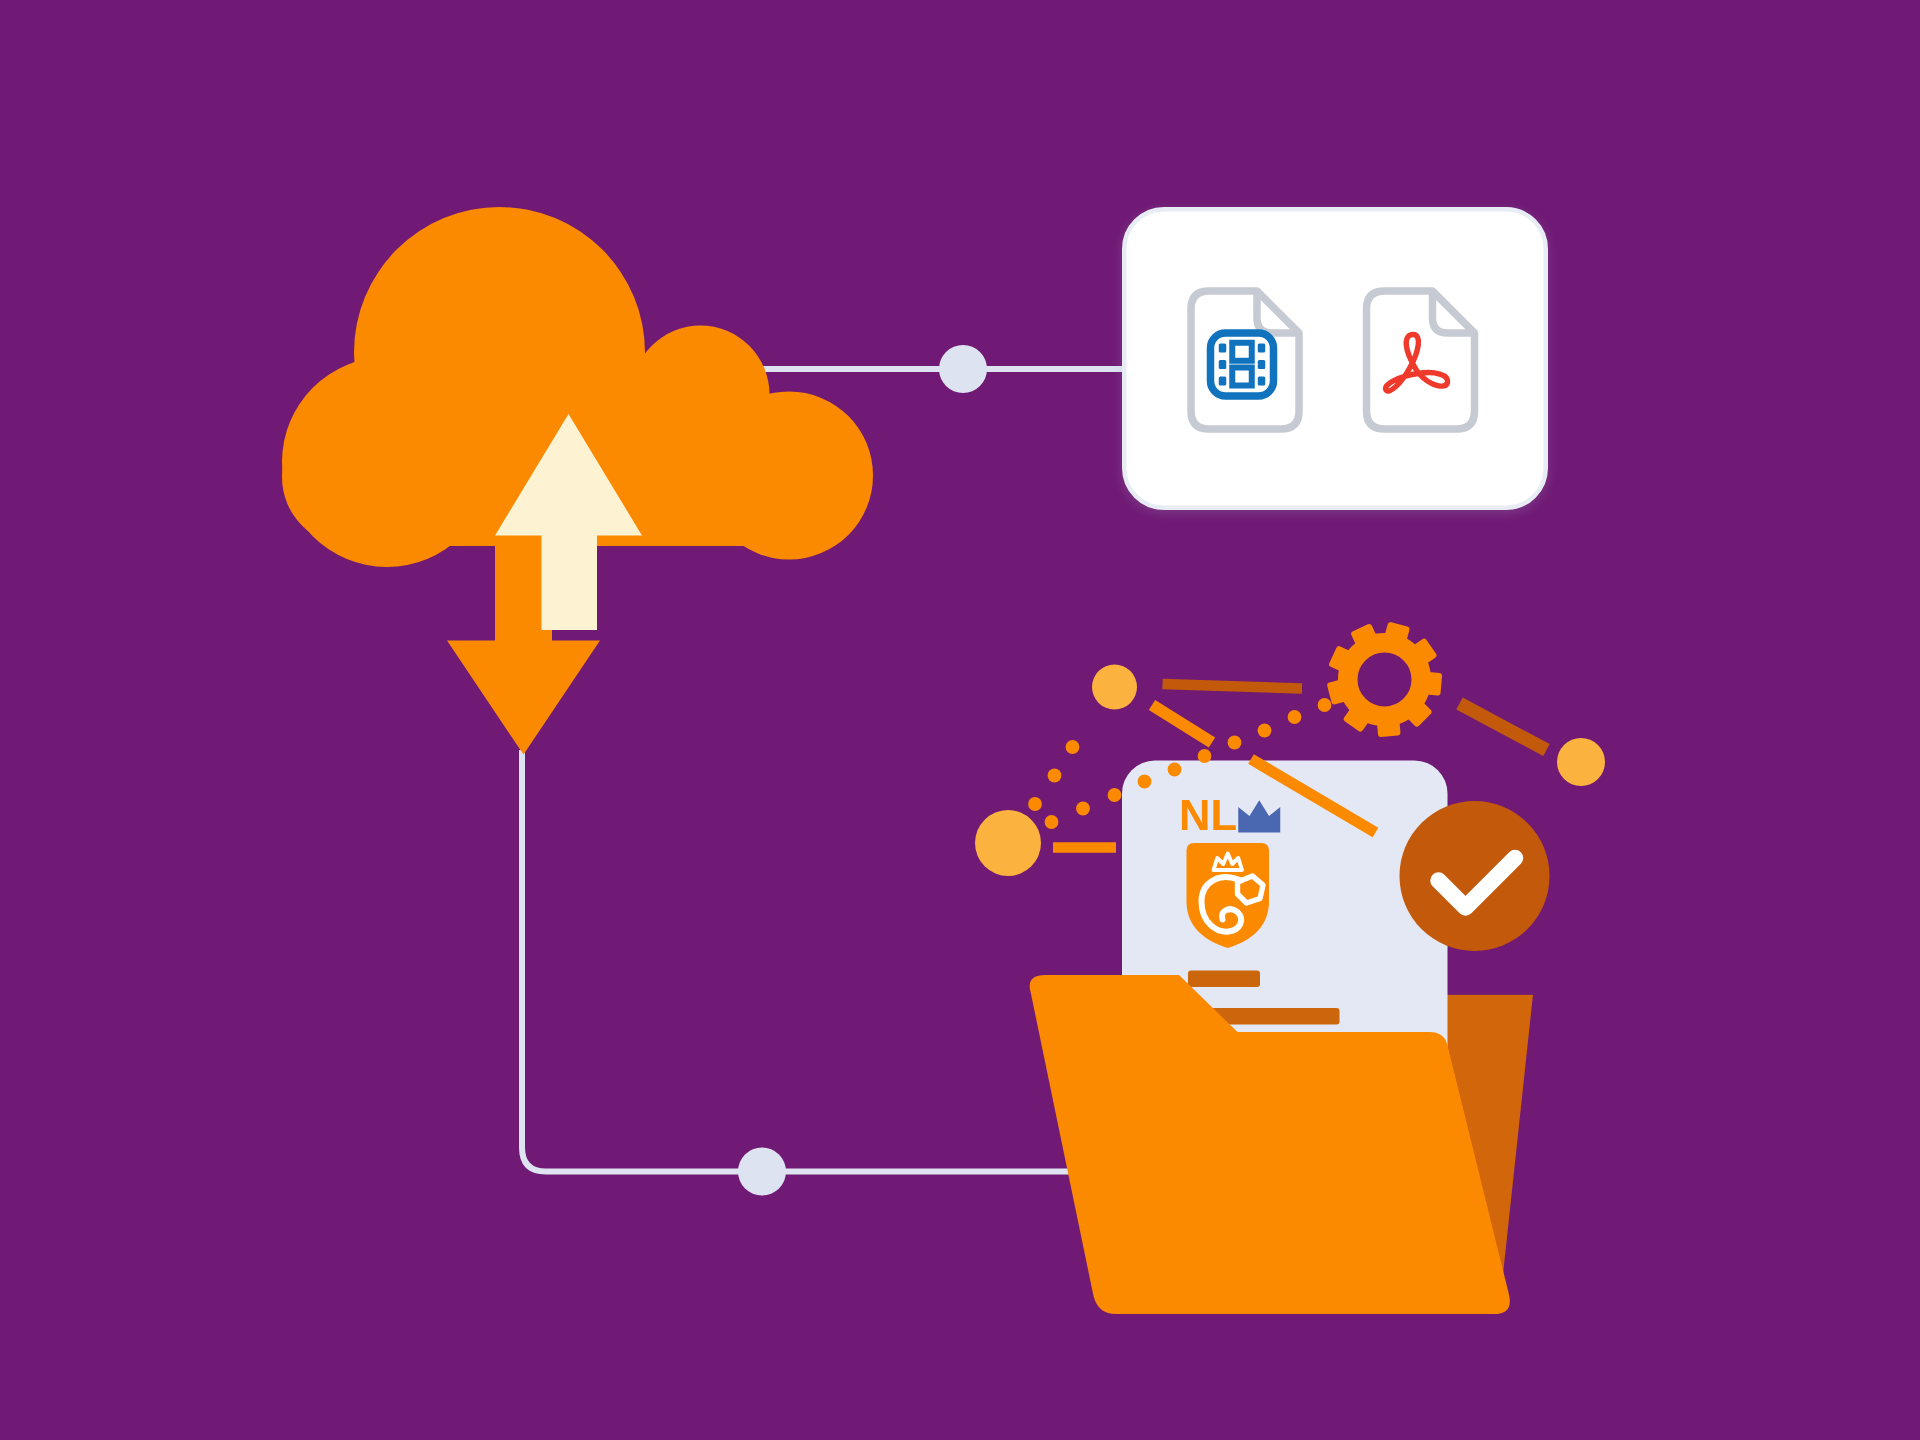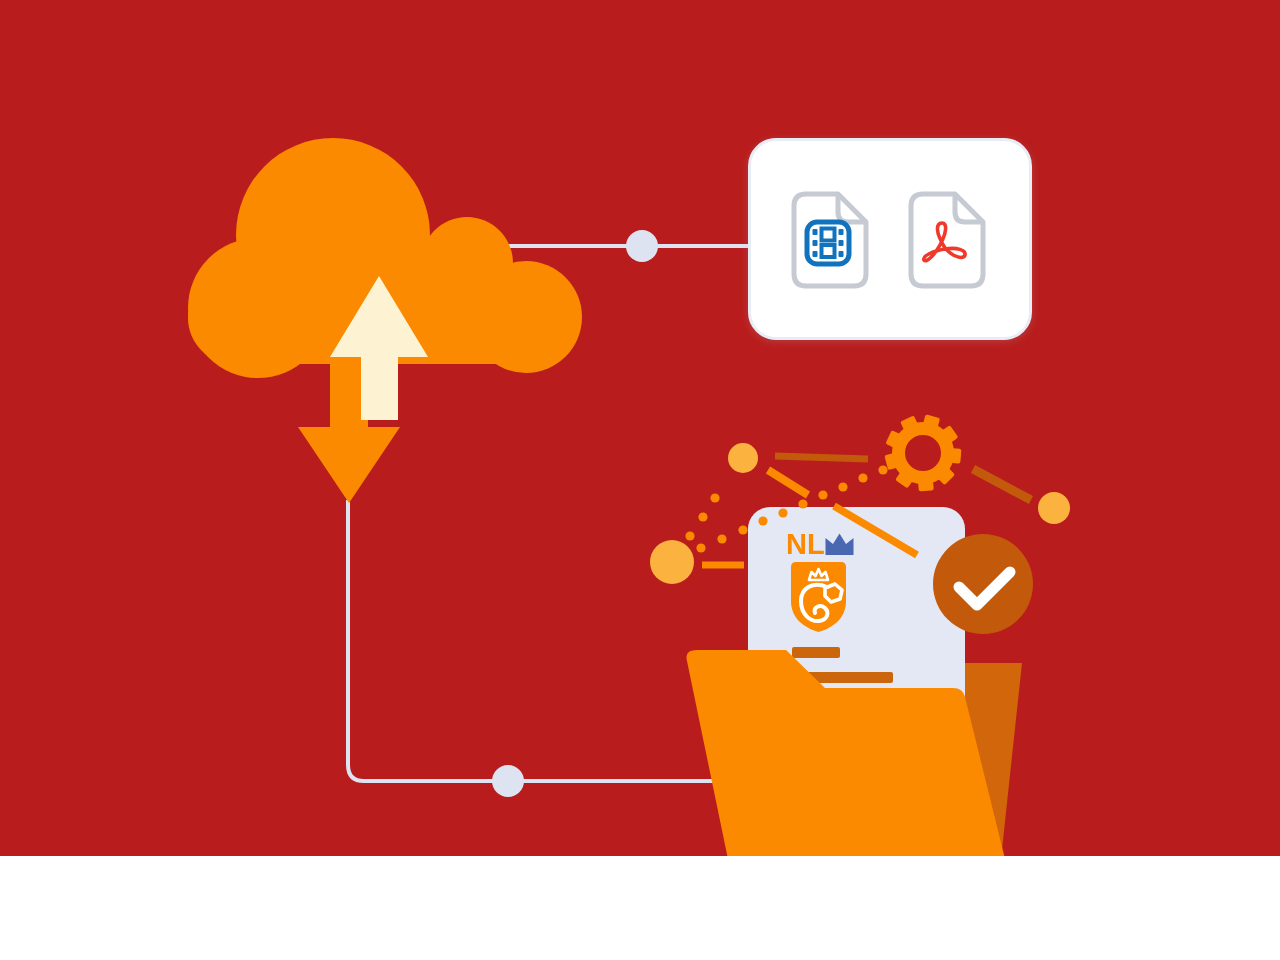--- a/index.html
+++ b/index.html
@@ -1,17 +1,17 @@
 <!DOCTYPE html>
 <html><head>
 <meta charset="utf-8">
 <title>Illustration</title>
 <style>
   html,body{margin:0;padding:0;background:#ffffff;}
-  .canvas{position:relative;width:1280px;height:856px;background:#b91c1c;overflow:hidden;
+  .canvas{position:relative;width:1280px;height:960px;background:#701a75;overflow:hidden;
           font-family:"Liberation Sans", sans-serif;}
   .abs{position:absolute;}
   .card{position:absolute;left:748px;top:138px;width:284px;height:202px;background:#ffffff;
         border:3px solid #E8ECF5;border-radius:28px;box-sizing:border-box;
         box-shadow:0 2px 8px rgba(180,190,215,0.20);}
   .doc-box{position:absolute;width:217px;background:#E3E8F4;border-radius:22px 22px 0 0;}
   .nl-text{position:absolute;font-weight:bold;font-size:29px;line-height:22px;color:#FB8A00;
            letter-spacing:0px;}
   .bar{position:absolute;height:11px;background:#CC660D;border-radius:2px;}
   .check-circle{position:absolute;left:933px;top:534px;width:100px;height:100px;border-radius:50%;

